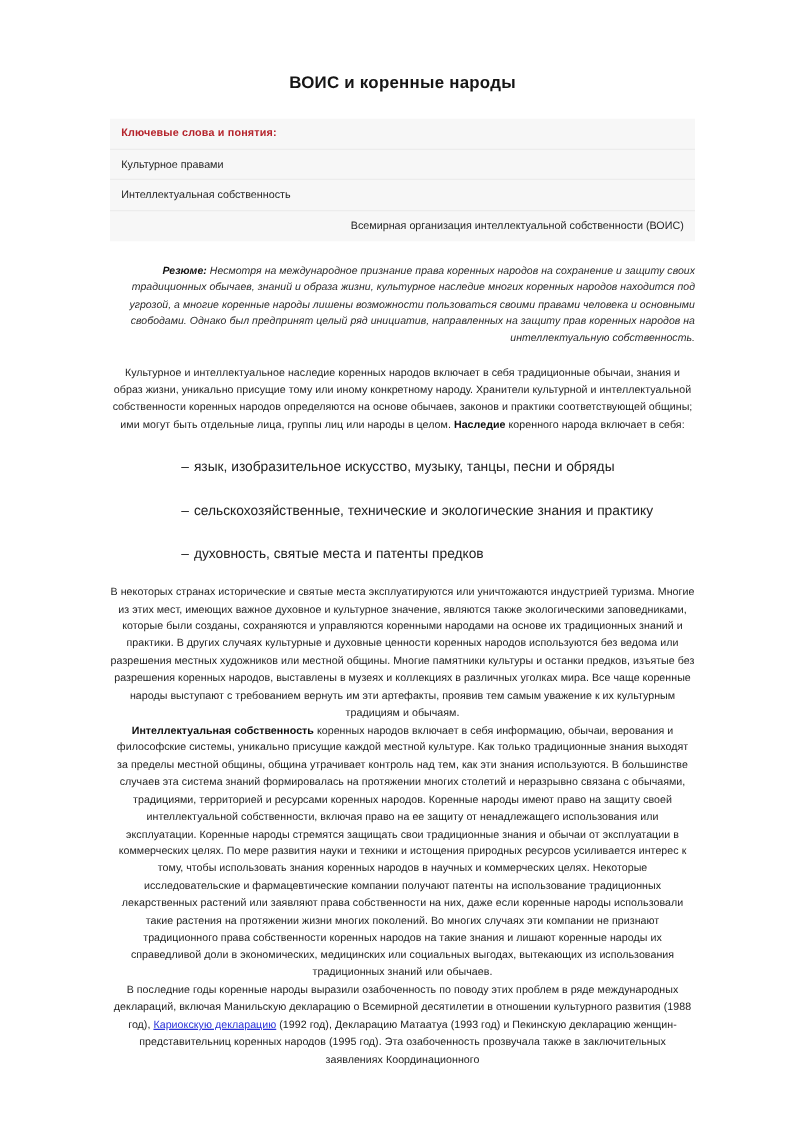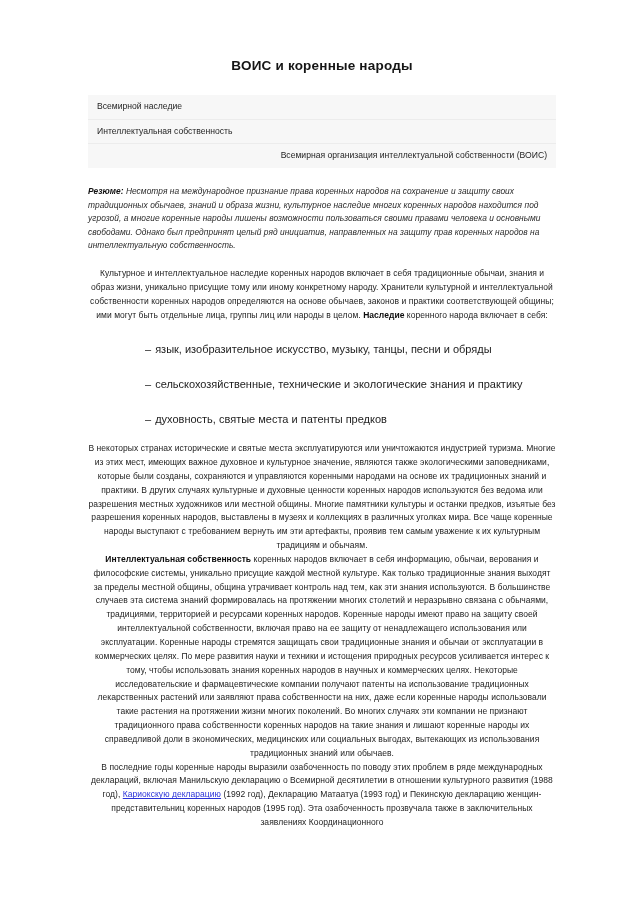--- a/index.html
+++ b/index.html
@@ -63,21 +63,21 @@
     color: #b5232b;
     font-weight: bold;
     letter-spacing: 0.15px;
   }
   .abstract {
     margin-top: 17px;
     font-size: 8.4px;
     line-height: 1.62;
     font-style: italic;
     color: #2a2a2a;
-    text-align: left;
+    text-align: right;
     letter-spacing: 0.05px;
   }
   .abstract .lead {
     font-weight: bold;
     font-style: italic;
     color: #111111;
   }
   p.body-par {
     margin: 0;
     padding-top: 14px;
@@ -122,21 +122,24 @@
 </head>
 <body>
 
 <div class="page">
   <div class="content">
 
     <h1 class="doc-title">ВОИС и коренные народы</h1>
 
     <div class="keywords-box">
       <div class="keywords-row">
-        <span>Всемирной наследие</span>
+        <span class="keywords-heading">Ключевые слова и понятия:</span>
+      </div>
+      <div class="keywords-row">
+        <span>Культурное правами</span>
       </div>
       <div class="keywords-row">
         <span>Интеллектуальная собственность</span>
       </div>
       <div class="keywords-row">
         <span>Всемирная организация интеллектуальной собственности (ВОИС)</span>
       </div>
     </div>
 
     <div class="abstract">

